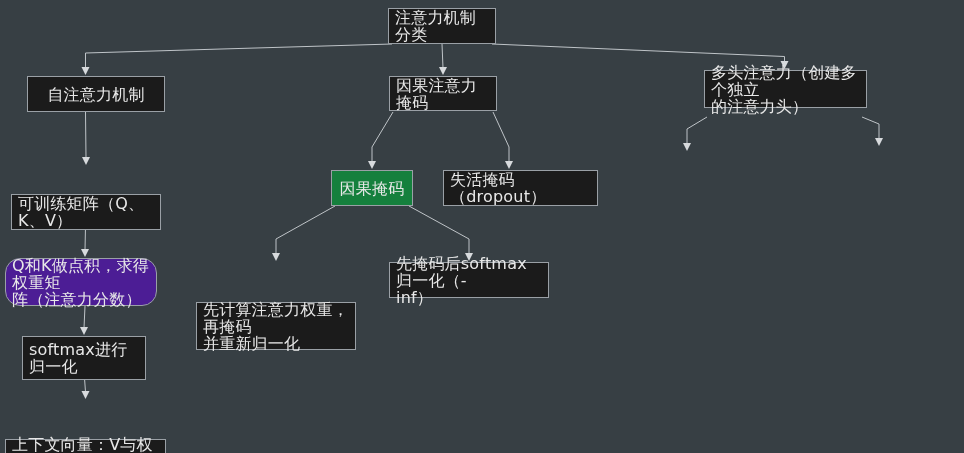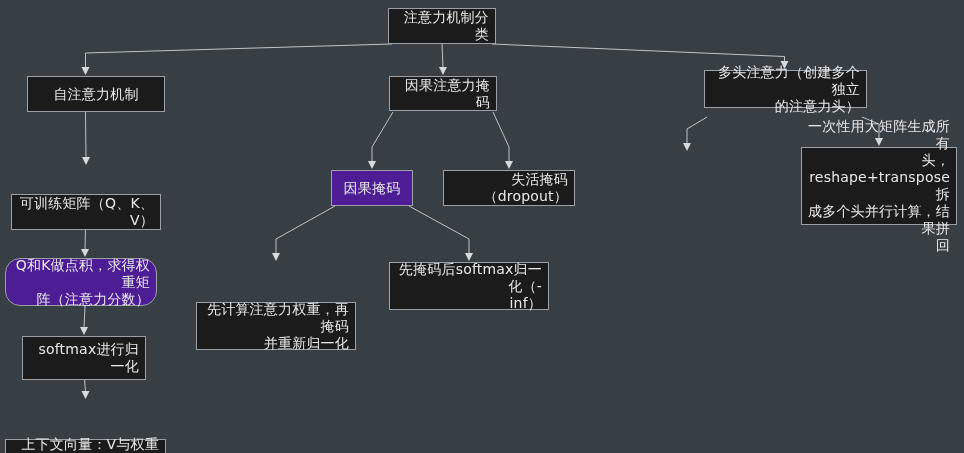--- a/index.html
+++ b/index.html
@@ -27,26 +27,26 @@
     width: 964px;
     height: 453px;
     pointer-events: none;
   }
   .node {
     position: absolute;
     box-sizing: border-box;
     background: #1b1b1b;
     border: 1px solid #9aa0a6;
     color: #e8e8e8;
-    font-size: 14px;
+    font-size: 16px;
     line-height: 17px;
     display: flex;
     align-items: center;
     justify-content: center;
-    text-align: right;
+    text-align: left;
     padding: 12px 6px;
     white-space: pre-wrap;
     letter-spacing: 0.2px;
   }
 </style>
 </head>
 <body>
 
 <div id="canvas">
   <svg id="edges" viewBox="0 0 964 453">
@@ -107,23 +107,19 @@
     <div class="node" style="left: 27px; top: 76px; width: 138px; height: 36px; background: rgb(27, 27, 27); border-color: rgb(154, 160, 166); color: rgb(232, 232, 232);">自注意力机制</div>
     <div class="node" style="left: 389px; top: 76px; width: 108px; height: 35px; background: rgb(27, 27, 27); border-color: rgb(154, 160, 166); color: rgb(232, 232, 232);">因果注意力掩码</div>
     <div class="node" style="left: 704px; top: 70px; width: 163px; height: 38px; background: rgb(27, 27, 27); border-color: rgb(154, 160, 166); color: rgb(232, 232, 232);">多头注意力（创建多个独立
 的注意力头）</div>
     <div class="node" style="left: 11px; top: 166px; width: 150px; height: 36px; background: rgb(27, 27, 27); border-color: rgb(154, 160, 166); color: rgb(232, 232, 232); margin-top: 28px;">可训练矩阵（Q、K、V）</div>
     <div class="node" style="left: 5px; top: 258px; width: 152px; height: 48px; background: #4c1d95; border-color: rgb(154, 160, 166); color: rgb(232, 232, 232); border-radius: 15px;">Q和K做点积，求得权重矩
 阵（注意力分数）</div>
     <div class="node" style="left: 22px; top: 336px; width: 124px; height: 44px; background: rgb(27, 27, 27); border-color: rgb(154, 160, 166); color: rgb(232, 232, 232);">softmax进行归一化</div>
     <div class="node" style="left: 5px; top: 400px; width: 161px; height: 44px; background: rgb(27, 27, 27); border-color: rgb(154, 160, 166); color: rgb(232, 232, 232); margin-top: 39px;">上下文向量：V与权重矩阵
 相乘</div>
-    <div class="node" style="left: 331px; top: 170px; width: 82px; height: 36px; background: #4c1d95; border-color: rgb(154, 160, 166); color: rgb(232, 232, 232);">因果掩码</div>
-    <div class="node" style="left: 443px; top: 170px; width: 132px; height: 36px; background: rgb(27, 27, 27); border-color: rgb(154, 160, 166); color: rgb(232, 232, 232);">失活掩码（dropout）</div>
+    <div class="node" style="left: 331px; top: 170px; width: 82px; height: 36px; background: #15803d; border-color: rgb(154, 160, 166); color: rgb(232, 232, 232);">因果掩码</div>
+    <div class="node" style="left: 443px; top: 170px; width: 155px; height: 36px; background: rgb(27, 27, 27); border-color: rgb(154, 160, 166); color: rgb(232, 232, 232);">失活掩码（dropout）</div>
     <div class="node" style="left: 196px; top: 262px; width: 160px; height: 48px; background: rgb(27, 27, 27); border-color: rgb(154, 160, 166); color: rgb(232, 232, 232); margin-top: 40px;">先计算注意力权重，再掩码
 并重新归一化</div>
-    <div class="node" style="left: 389px; top: 262px; width: 160px; height: 48px; background: rgb(27, 27, 27); border-color: rgb(154, 160, 166); color: rgb(232, 232, 232);">先掩码后softmax归一化（-
+    <div class="node" style="left: 389px; top: 262px; width: 160px; height: 36px; background: rgb(27, 27, 27); border-color: rgb(154, 160, 166); color: rgb(232, 232, 232);">先掩码后softmax归一化（-
 inf）</div>
-    <div class="node" style="left: 801px; top: 147px; width: 156px; height: 78px; background: rgb(27, 27, 27); border-color: rgb(154, 160, 166); color: rgb(232, 232, 232);">一次性用大矩阵生成所有
-头，reshape+transpose 拆
-成多个头并行计算，结果拼
-回</div>
   </div>
 
 </body></html>

